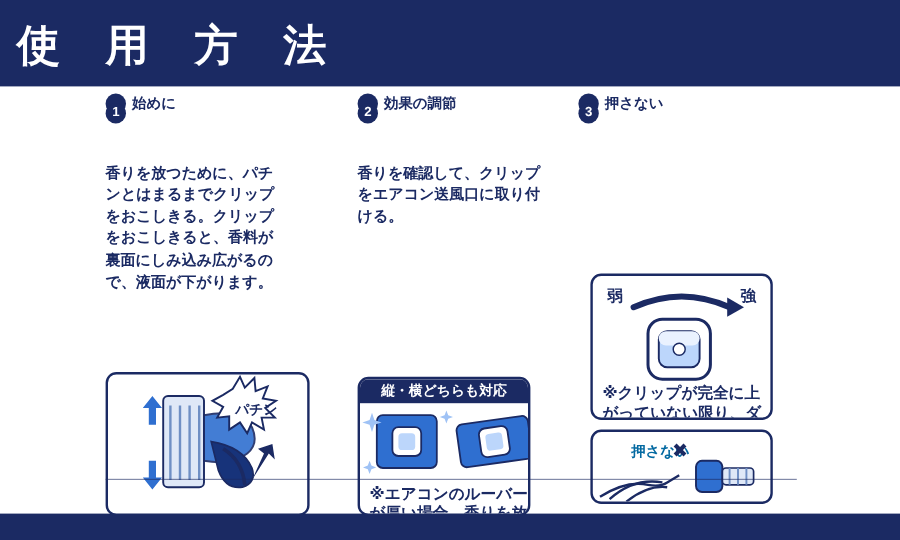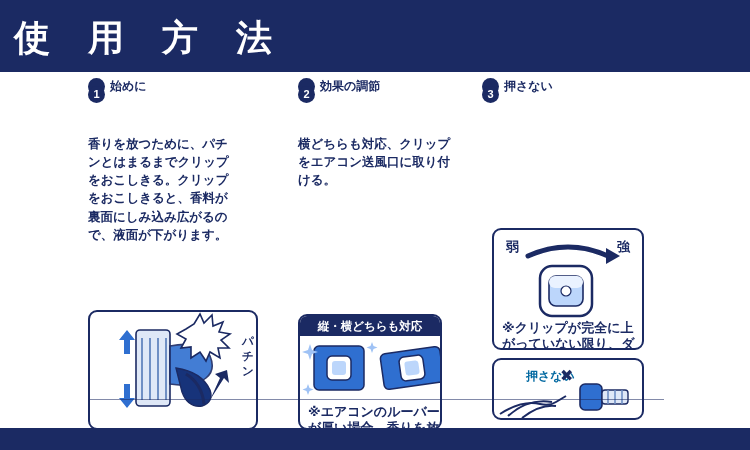--- a/index.html
+++ b/index.html
@@ -90,21 +90,21 @@
         <span class="htext">始めに</span>
       </div>
       <div class="body-text">香りを放つために、パチンとはまるまでクリップをおこしきる。クリップをおこしきると、香料が裏面にしみ込み広がるので、液面が下がります。</div>
     </div>
 
     <div class="col col2">
       <div class="heading">
         <span class="num" style="font-size:0;">❷</span>
         <span class="htext">効果の調節</span>
       </div>
-      <div class="body-text">横どちらも対応、クリップをエアコン送風口に取り付ける。</div>
+      <div class="body-text">香りを確認して、クリップをエアコン送風口に取り付ける。</div>
     </div>
 
     <div class="col col3">
       <div class="heading">
         <span class="num" style="font-size:0;">❸</span>
         <span class="htext">押さない</span>
       </div>
     </div>
   </div>
 
@@ -125,21 +125,21 @@
       <path d="M86 56 q26 4 34 22 q4 12 -8 16 q-14 2 -20 -14 z" fill="#17337a" stroke="#1b2a63" stroke-width="1.4"></path>
 
       <path d="M96 62 q16 10 18 30" fill="none" stroke="#1b2a63" stroke-width="3"></path>
 
       <path d="M120 88 l14 -22 l5 5 l-2 -13 l-12 4 l5 4 z" fill="#1b2a63"></path>
       <path d="M34 42 l0 -14 l-5 0 l8 -10 l8 10 l-5 0 l0 14 z" fill="#2f6fd0"></path>
       <path d="M34 72 l0 14 l-5 0 l8 10 l8 -10 l-5 0 l0 -14 z" fill="#2f6fd0"></path>
 
       <path d="M104 12 l6 -10 l4 9 l8 -8 l1 11 l10 -4 l-4 10 l11 2 l-9 6 l8 8 l-11 0 l2 10 l-10 -6 l-4 9 l-6 -9 l-9 6 l0 -11 l-10 1 l5 -9 l-9 -5 l9 -5 z" fill="#ffffff" stroke="#1b2a63" stroke-width="1.6"></path>
     </svg>
-    <div class="patchin" style="left:106px;top:22px;margin-left:46px;">パチン</div>
+    <div class="patchin" style="left:106px;top:22px;">パチン</div>
   </div>
 
   <div class="frame f2">
     <div class="frame-title">縦・横どちらも対応</div>
     <svg width="156" height="62" viewBox="0 0 156 62" style="position:absolute;left:0;top:24px;">
 
       <rect x="14" y="6" width="50" height="44" rx="5" fill="#2f6fd0" stroke="#1b2a63" stroke-width="1.5"></rect>
       <rect x="27" y="16" width="24" height="24" rx="5" fill="#ffffff" stroke="#1b2a63" stroke-width="1.5"></rect>
       <rect x="32" y="21" width="14" height="14" rx="3" fill="#bcd6fb"></rect>
 

